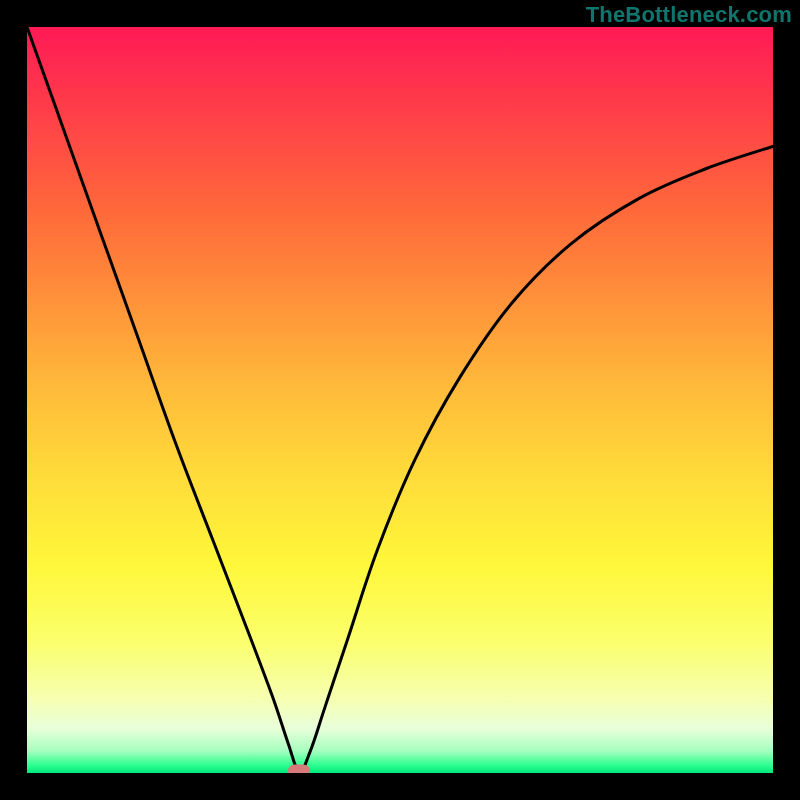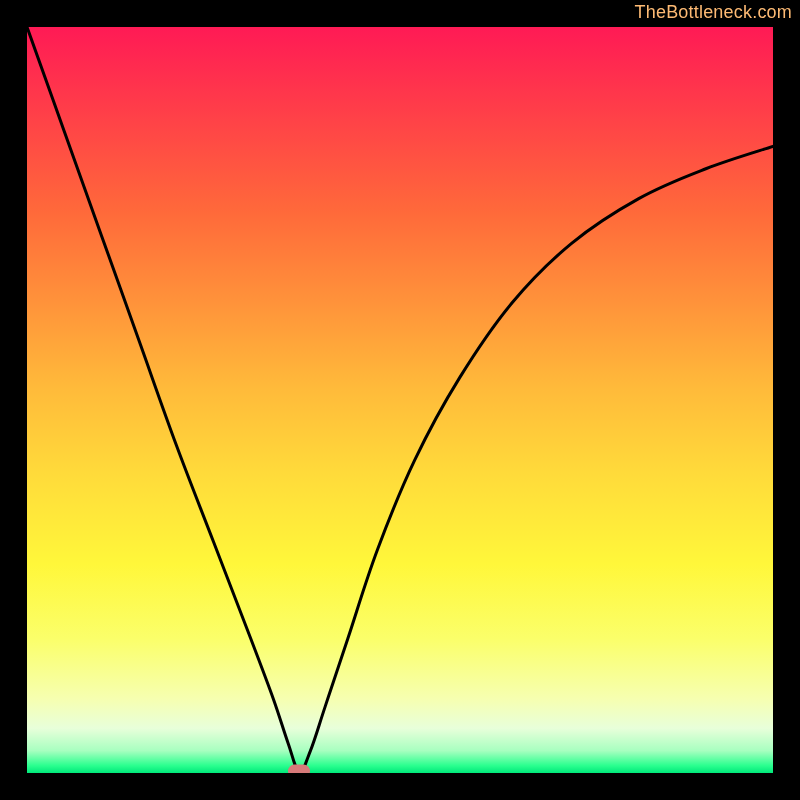--- a/index.html
+++ b/index.html
@@ -36,23 +36,23 @@
       #e8ffda 94%,
       #a8ffc0 97%,
       #2bff8f 99%,
       #00e87a 100%
     );
   }
   .watermark {
     position: absolute;
     top: 2px;
     right: 8px;
-    color: #fdba74;
-    font-size: 18px;
-    font-weight: 400;
+    color: #0f766e;
+    font-size: 22px;
+    font-weight: 700;
     letter-spacing: 0.2px;
     user-select: none;
   }
   svg.curve {
     position: absolute;
     inset: 0;
   }
   .marker {
     position: absolute;
     width: 22px;

